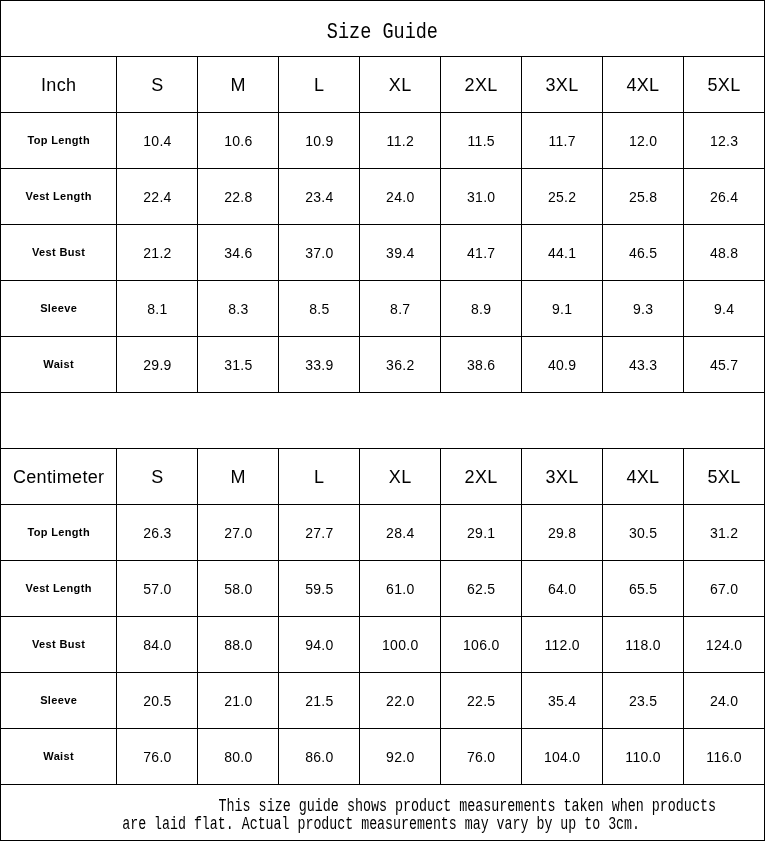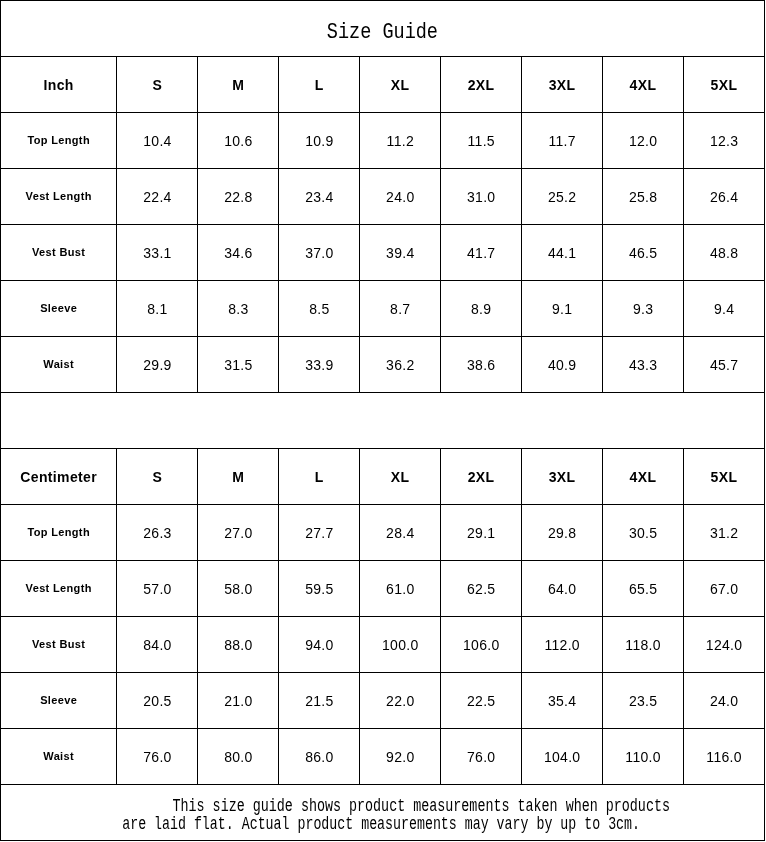--- a/index.html
+++ b/index.html
@@ -6,32 +6,32 @@
   body{width:766px;height:842px;overflow:hidden;
        font-family:"Liberation Sans",sans-serif;color:#000000;}
   .sheet{position:relative;width:654px;height:842px;}
   table.grid{border-collapse:collapse;table-layout:fixed;width:765px;
              border-top:1px solid #000;border-left:1px solid #000;}
   .grid td{border-right:1px solid #000;border-bottom:1px solid #000;
            padding:0;text-align:center;vertical-align:middle;height:55px;
            line-height:1;}
   .c0{width:115px;}
   .cw{width:80px;}
-  .hdr{font-weight:bold;font-size:14px;letter-spacing:0.35px;}
+  .hdr{font-weight:normal;font-size:18px;letter-spacing:0.35px;}
   .val{font-weight:normal;font-size:14px;letter-spacing:0.3px;text-indent:0.3px;}
   .rowlbl{font-weight:bold;font-size:11px;letter-spacing:0.35px;}
   .fullrow{}
   .titletxt{font-family:"Liberation Mono",monospace;font-size:21.8px;
             display:inline-block;transform:scaleX(0.850) translateY(4px);white-space:pre;}
   .footblock{position:relative;height:36px;padding-top:2px;margin-bottom:-2px;}
   .footline{height:18px;line-height:18px;white-space:nowrap;}
   .foottxt{font-family:"Liberation Mono",monospace;font-size:18px;
            display:inline-block;transform-origin:left center;
            transform:scaleX(0.797);white-space:pre;line-height:18px;}
-  .fl1{text-align:center;}
+  .fl1{text-align:right;}
   .fl2{text-align:left;}
   .fl1 .foottxt{transform:translateX(124.5px) scaleX(0.7428);}
   .fl2 .foottxt{transform:translateX(121.2px) scaleX(0.7375);}
 </style>
 </head>
 <body>
 
 <div class="sheet">
   <table class="grid">
     <colgroup>
@@ -77,21 +77,21 @@
         <td class="cw val">22.8</td>
         <td class="cw val">23.4</td>
         <td class="cw val">24.0</td>
         <td class="cw val">31.0</td>
         <td class="cw val">25.2</td>
         <td class="cw val">25.8</td>
         <td class="cw val">26.4</td>
       </tr>
       <tr>
         <td class="c0 rowlbl">Vest Bust</td>
-        <td class="cw val">33.1</td>
+        <td class="cw val">21.2</td>
         <td class="cw val">34.6</td>
         <td class="cw val">37.0</td>
         <td class="cw val">39.4</td>
         <td class="cw val">41.7</td>
         <td class="cw val">44.1</td>
         <td class="cw val">46.5</td>
         <td class="cw val">48.8</td>
       </tr>
       <tr>
         <td class="c0 rowlbl">Sleeve</td>

